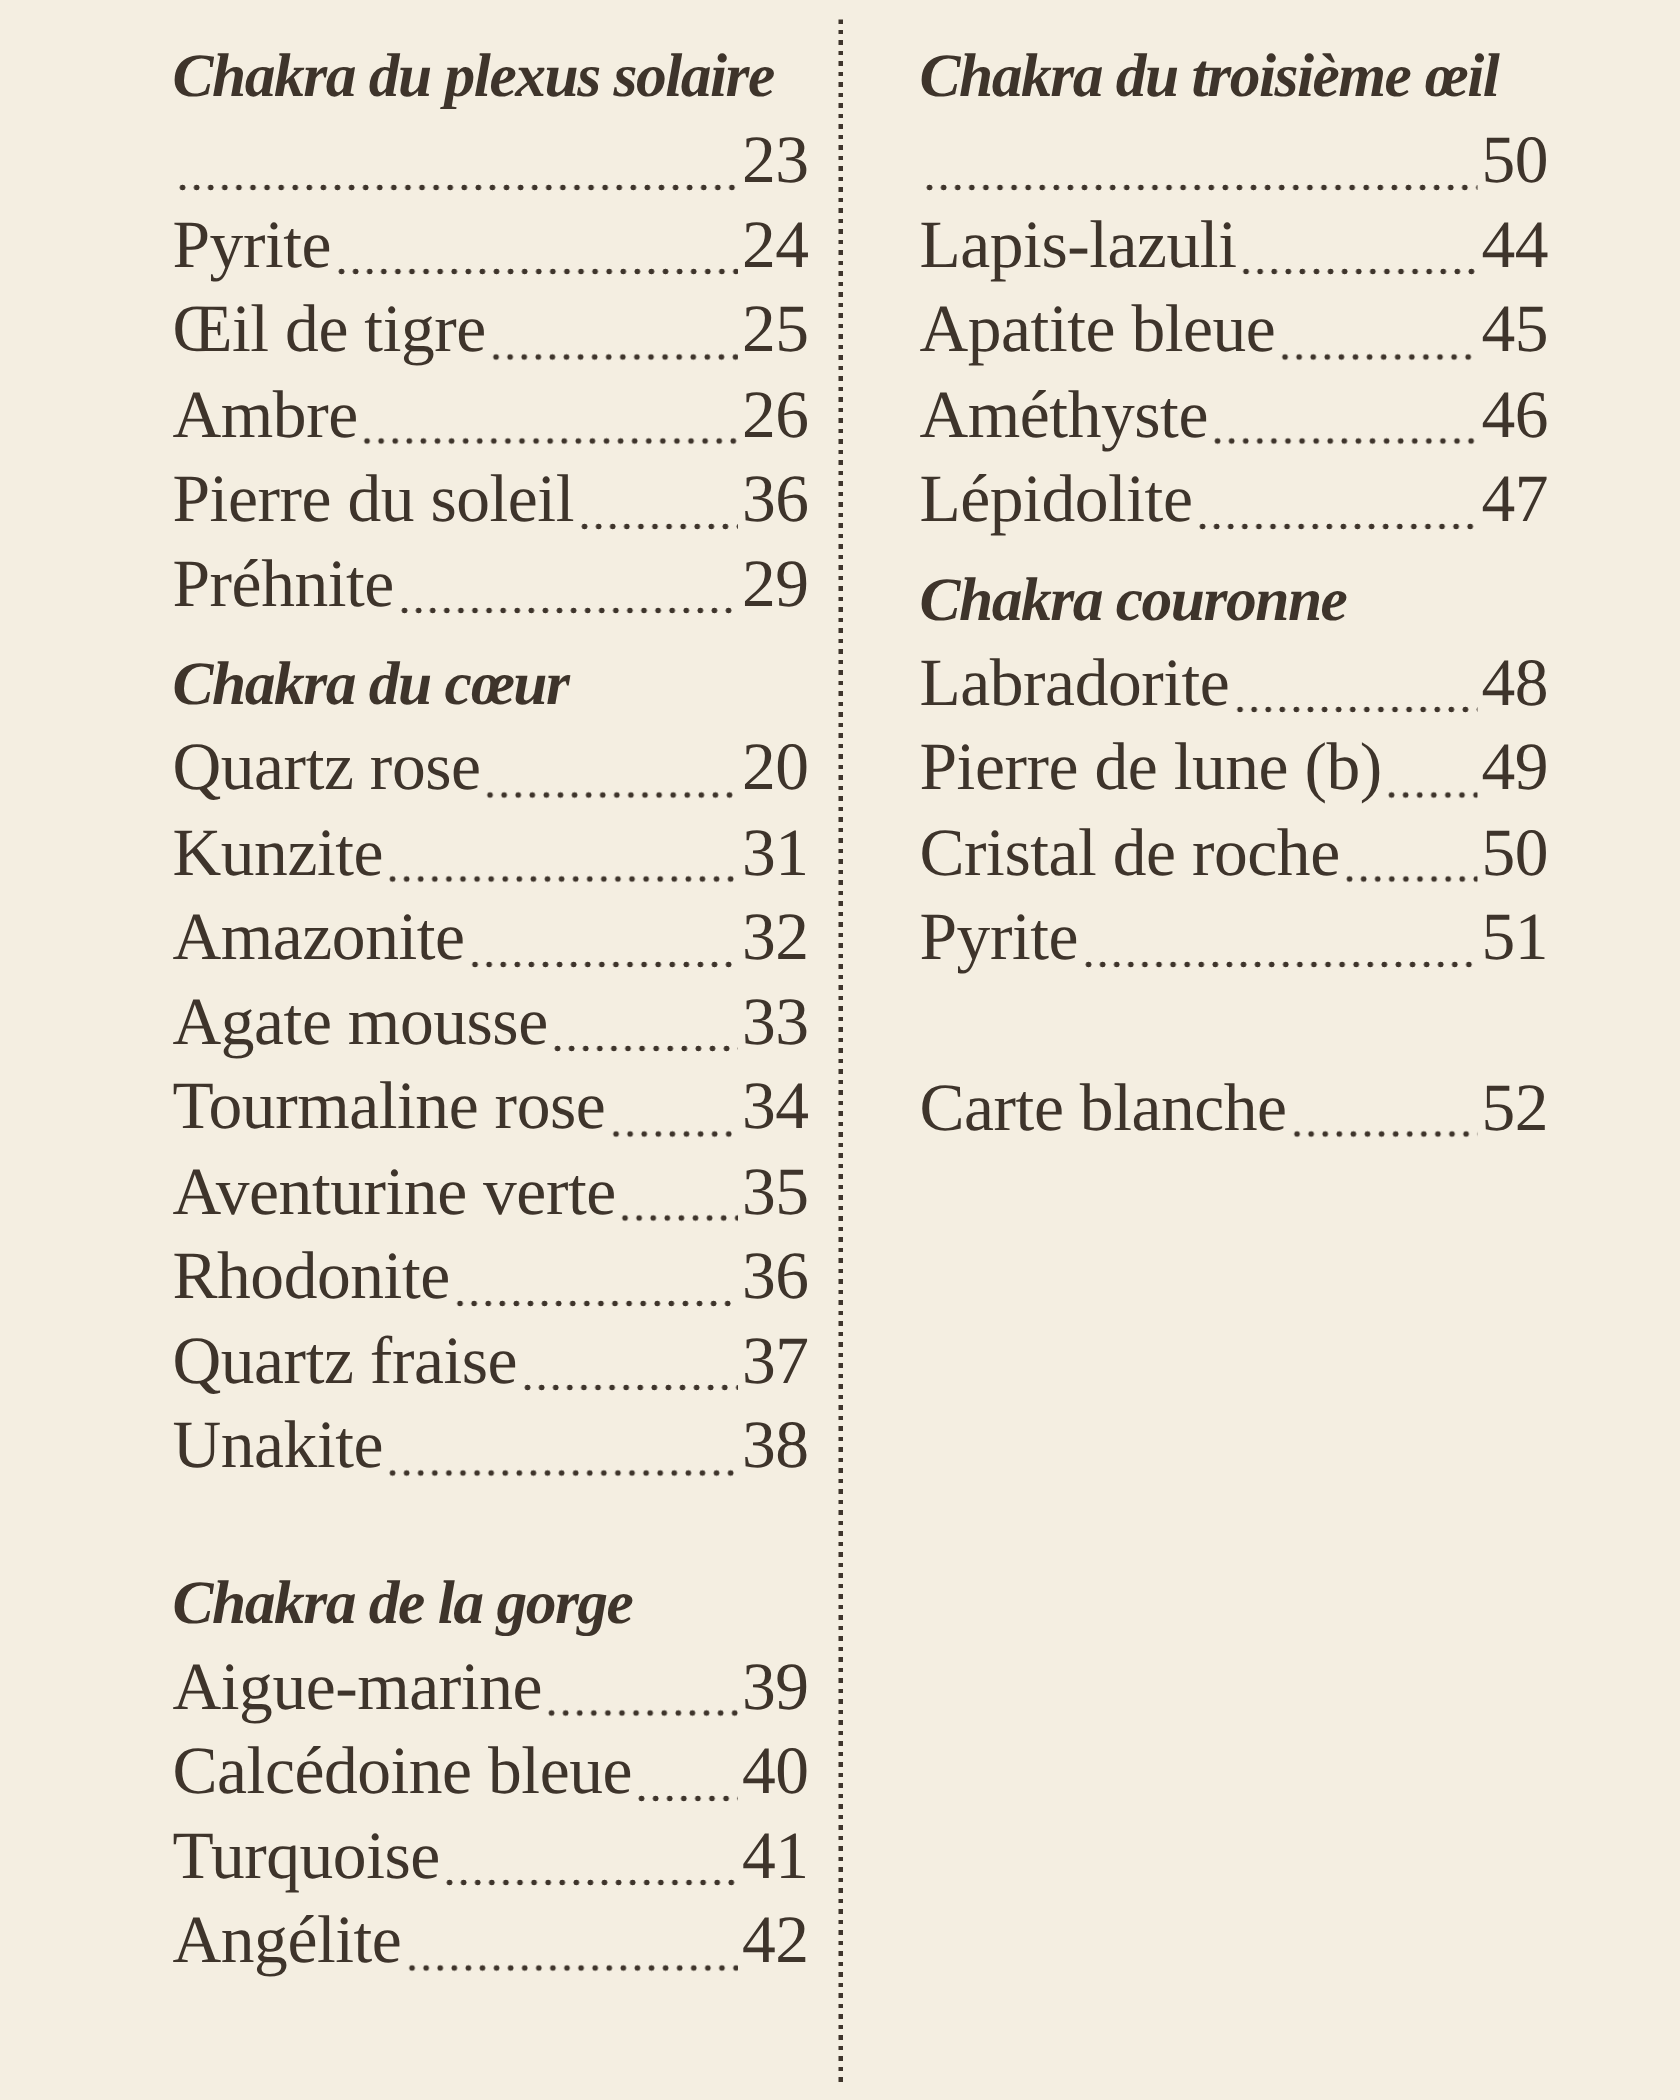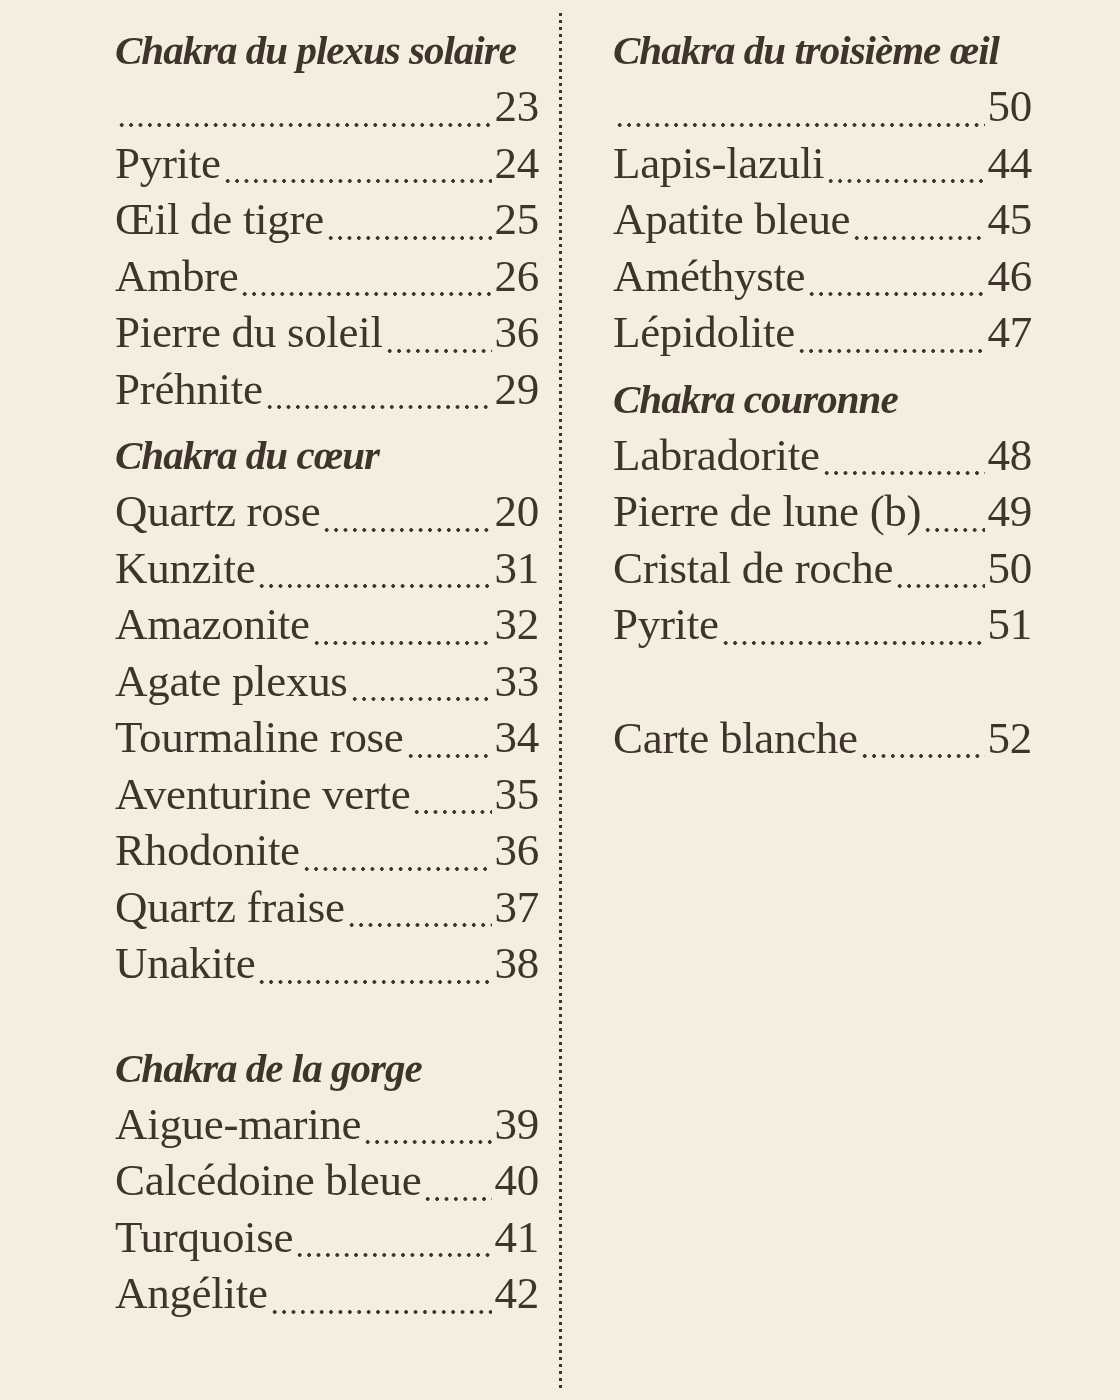--- a/index.html
+++ b/index.html
@@ -118,21 +118,21 @@
             <span class="label">Kunzite</span>
             <span class="dots"></span>
             <span class="num">31</span>
           </div>
           <div class="row">
             <span class="label">Amazonite</span>
             <span class="dots"></span>
             <span class="num">32</span>
           </div>
           <div class="row">
-            <span class="label">Agate plexus</span>
+            <span class="label">Agate mousse</span>
             <span class="dots"></span>
             <span class="num">33</span>
           </div>
           <div class="row">
             <span class="label">Tourmaline rose</span>
             <span class="dots"></span>
             <span class="num">34</span>
           </div>
           <div class="row">
             <span class="label">Aventurine verte</span>

